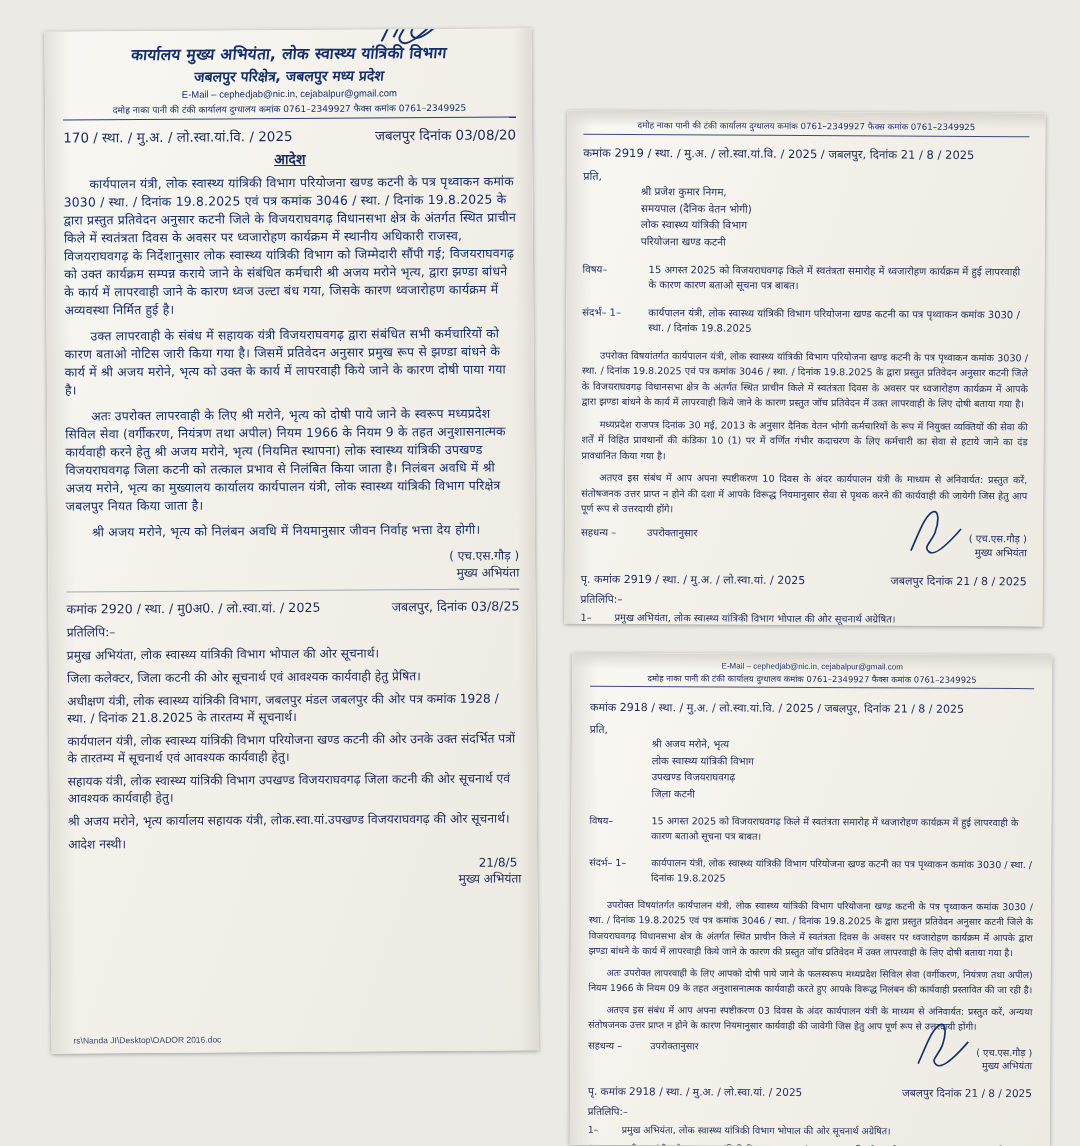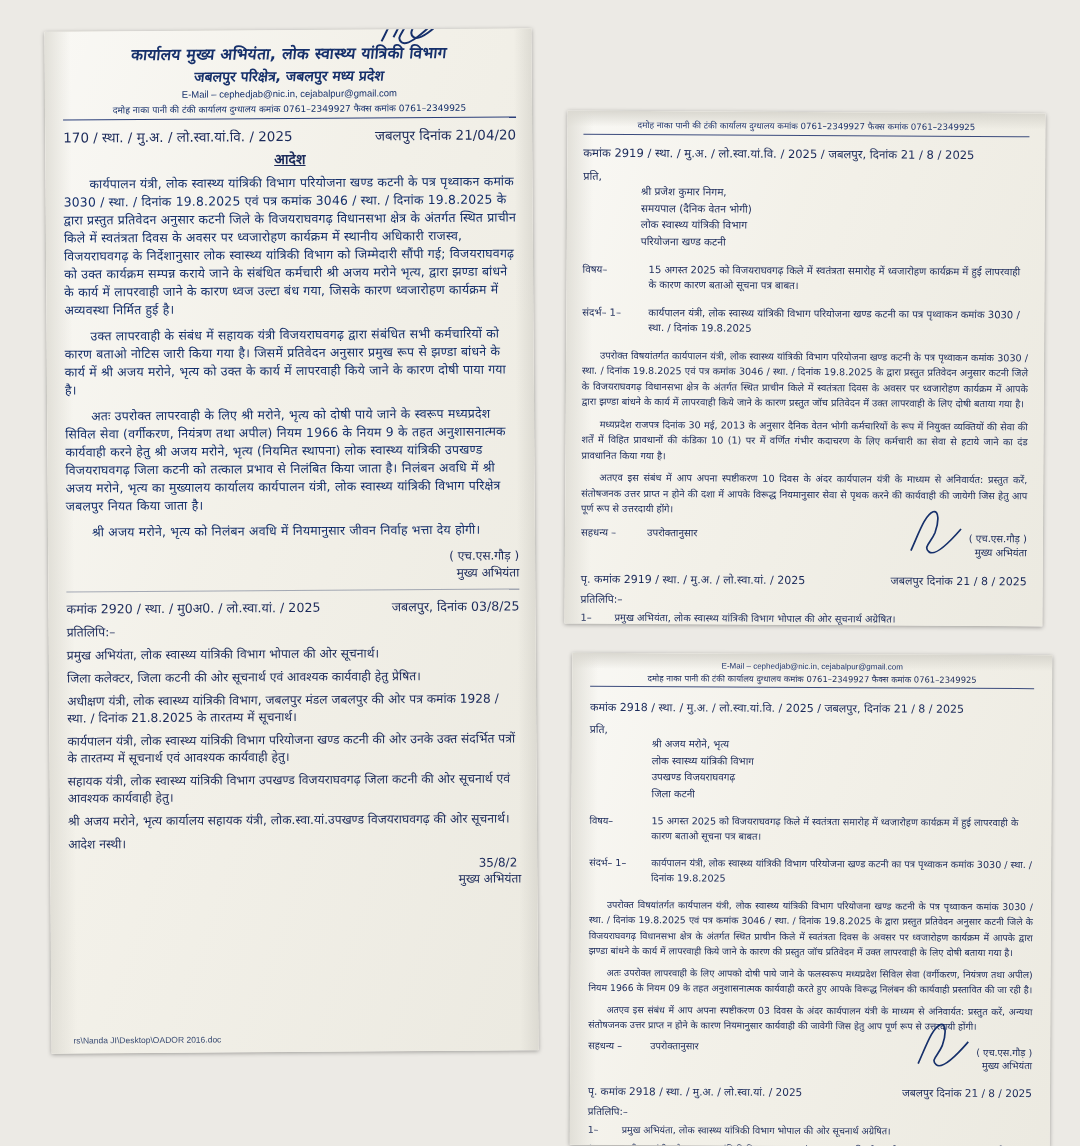--- a/index.html
+++ b/index.html
@@ -226,21 +226,21 @@
     <div class="content">
       <div class="letterhead">
         <div class="lh1">कार्यालय मुख्य अभियंता, लोक स्वास्थ्य यांत्रिकी विभाग</div>
         <div class="lh2">जबलपुर परिक्षेत्र, जबलपुर मध्य प्रदेश</div>
         <div class="lh3">E-Mail – cephedjab@nic.in, cejabalpur@gmail.com</div>
         <div class="lh4">दमोह नाका पानी की टंकी कार्यालय दुग्धालय कमांक 0761–2349927 फैक्स कमांक 0761–2349925</div>
       </div>
 
       <div class="numline">
         <span>170 / स्था. / मु.अ. / लो.स्वा.यां.वि. / 2025</span>
-        <span>जबलपुर दिनांक 21/04/20</span>
+        <span>जबलपुर दिनांक 03/08/20</span>
       </div>
 
       <div class="aadesh">आदेश</div>
 
       <p class="hw">कार्यपालन यंत्री, लोक स्वास्थ्य यांत्रिकी विभाग परियोजना खण्ड कटनी के पत्र पृथ्वाकन कमांक 3030 / स्था. / दिनांक 19.8.2025 एवं पत्र कमांक 3046 / स्था. / दिनांक 19.8.2025 के द्वारा प्रस्तुत प्रतिवेदन अनुसार कटनी जिले के विजयराघवगढ़ विधानसभा क्षेत्र के अंतर्गत स्थित प्राचीन किले में स्वतंत्रता दिवस के अवसर पर ध्वजारोहण कार्यक्रम में स्थानीय अधिकारी राजस्व, विजयराघवगढ़ के निर्देशानुसार लोक स्वास्थ्य यांत्रिकी विभाग को जिम्मेदारी सौंपी गई; विजयराघवगढ़ को उक्त कार्यक्रम सम्पन्न कराये जाने के संबंधित कर्मचारी श्री अजय मरोने भृत्य, द्वारा झण्डा बांधने के कार्य में लापरवाही जाने के कारण ध्वज उल्टा बंध गया, जिसके कारण ध्वजारोहण कार्यक्रम में अव्यवस्था निर्मित हुई है।</p>
       <p class="hw">उक्त लापरवाही के संबंध में सहायक यंत्री विजयराघवगढ़ द्वारा संबंधित सभी कर्मचारियों को कारण बताओ नोटिस जारी किया गया है। जिसमें प्रतिवेदन अनुसार प्रमुख रूप से झण्डा बांधने के कार्य में श्री अजय मरोने, भृत्य को उक्त के कार्य में लापरवाही किये जाने के कारण दोषी पाया गया है।</p>
       <p class="hw">अतः उपरोक्त लापरवाही के लिए श्री मरोने, भृत्य को दोषी पाये जाने के स्वरूप मध्यप्रदेश सिविल सेवा (वर्गीकरण, नियंत्रण तथा अपील) नियम 1966 के नियम 9 के तहत अनुशासनात्मक कार्यवाही करने हेतु श्री अजय मरोने, भृत्य (नियमित स्थापना) लोक स्वास्थ्य यांत्रिकी उपखण्ड विजयराघवगढ़ जिला कटनी को तत्काल प्रभाव से निलंबित किया जाता है। निलंबन अवधि में श्री अजय मरोने, भृत्य का मुख्यालय कार्यालय कार्यपालन यंत्री, लोक स्वास्थ्य यांत्रिकी विभाग परिक्षेत्र जबलपुर नियत किया जाता है।</p>
       <p class="hw">श्री अजय मरोने, भृत्य को निलंबन अवधि में नियमानुसार जीवन निर्वाह भत्ता देय होगी।</p>
 
       <div class="sigblock">
@@ -266,21 +266,21 @@
         <div>कार्यपालन यंत्री, लोक स्वास्थ्य यांत्रिकी विभाग परियोजना खण्ड कटनी की ओर उनके उक्त संदर्भित पत्रों के तारतम्य में सूचनार्थ एवं आवश्यक कार्यवाही हेतु।</div>
         <div>सहायक यंत्री, लोक स्वास्थ्य यांत्रिकी विभाग उपखण्ड विजयराघवगढ़ जिला कटनी की ओर सूचनार्थ एवं आवश्यक कार्यवाही हेतु।</div>
         <div>श्री अजय मरोने, भृत्य कार्यालय सहायक यंत्री, लोक.स्वा.यां.उपखण्ड विजयराघवगढ़ की ओर सूचनार्थ।</div>
         <div>आदेश नस्थी।</div>
       </div>
 
       <div class="sigblock" style="margin-top:2px">
         <svg class="scribble" style="right:86px; top:-34px;" width="72" height="52">
           <path d="M8,46 C18,28 24,8 32,4 C38,1 38,14 34,26 C30,38 22,42 28,47 C34,52 50,38 64,24" stroke="#16306b" stroke-width="2" fill="none"></path>
         </svg>
-        <div style="display:inline-block;margin-right:4px">35/8/2</div>
+        <div style="display:inline-block;margin-right:4px">21/8/5</div>
         <div>मुख्य अभियंता</div>
       </div>
     </div>
 
     <div class="footpath">rs\Nanda JI\Desktop\OADOR 2016.doc</div>
   </div>
 
   <div class="doc" id="doc2">
     <div class="paper"></div>
     <div class="fade-top"></div>

